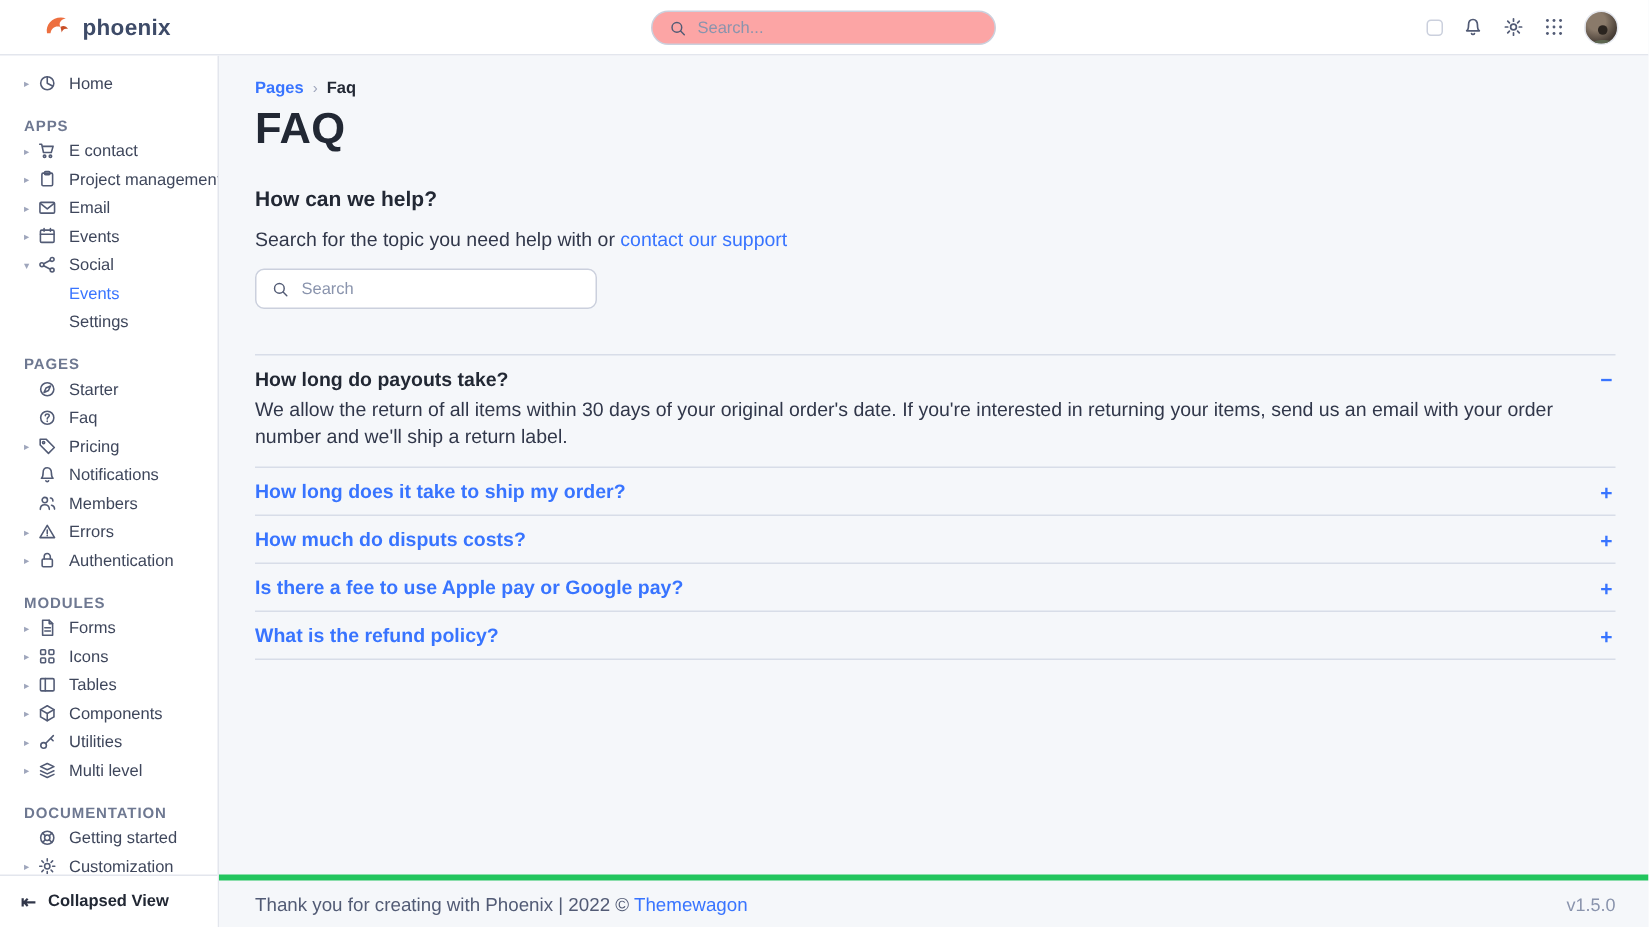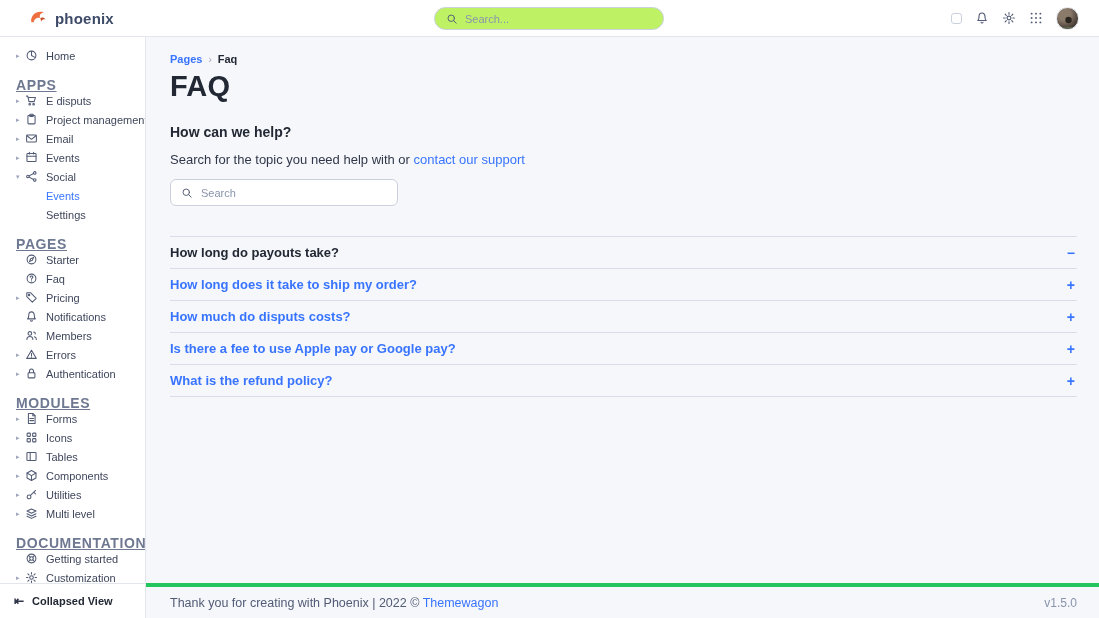--- a/index.html
+++ b/index.html
@@ -3,34 +3,34 @@
 <meta charset="utf-8">
 <style>
   * { box-sizing: border-box; margin: 0; padding: 0; }
   html,body { width:1099px; height:618px; overflow:hidden; }
   body { font-family:"Liberation Sans", sans-serif; background:#fff; color:#31374a; }
 
   
   .topnav { height:37px; background:#fff; border-bottom:1px solid #e3e6ed; display:flex; align-items:center; position:relative; }
   .brand { display:flex; align-items:center; gap:7px; padding-left:28px; cursor:pointer; }
   .brand-name { font-size:15px; font-weight:700; color:#3e4b68; letter-spacing:.2px; }
-  .nav-search { position:absolute; left:434px; top:7px; width:230px; height:23px; border:1px solid #cbd0dd; border-radius:12px; background:#bef264; display:flex; align-items:center; gap:7px; padding:0 11px; }
+  .nav-search { position:absolute; left:434px; top:7px; width:230px; height:23px; border:1px solid #cbd0dd; border-radius:12px; background:#fca5a5; display:flex; align-items:center; gap:7px; padding:0 11px; }
   .nav-search input { border:none; outline:none; flex:1; font-size:11px; font-family:inherit; color:#31374a; background:transparent; }
   .nav-search input::placeholder { color:#8a94ad; }
   .nav-right { margin-left:auto; display:flex; align-items:center; gap:13px; padding-right:20px; }
   .nav-ic { display:inline-flex; align-items:center; justify-content:center; color:#525b75; cursor:pointer; }
   .theme-toggle { width:11px; height:11px; border:1px solid #cbd0dd; border-radius:3px; }
   .avatar { width:23px; height:23px; border-radius:50%; background:radial-gradient(circle at 35% 30%, #8a7a6a 0 30%, #4a4038 70%, #2e2722 100%); position:relative; overflow:hidden; border:1px solid #e3e6ed; }
   .avatar svg { position:absolute; bottom:-1px; left:3px; }
 
   
   .body-row { display:flex; height:581px; }
   .sidebar { width:146px; min-width:146px; background:#fff; border-right:1px solid #e3e6ed; display:flex; flex-direction:column; }
   .side-nav { flex:1; overflow:hidden; padding:9px 4px 0 16px; }
-  .section-label { font-size:14px; font-weight:700; letter-spacing:.6px; color:#6e7891; margin-top:13px; height:13px; display:flex; align-items:center;text-decoration:underline; }
+  .section-label { font-size:10px; font-weight:700; letter-spacing:.6px; color:#6e7891; margin-top:13px; height:13px; display:flex; align-items:center; }
   .nav-item { display:flex; align-items:center; height:19px; font-size:11px; color:#3e465b; cursor:pointer; white-space:nowrap; }
   .nav-item .caret { width:9px; font-size:7px; color:#9fa6bc; flex:none; }
   .nav-item .nicon { width:13px; height:13px; margin-right:8px; display:inline-flex; color:#525b75; flex:none; }
   .nav-item .nicon svg { width:13px; height:13px; }
   .nav-child { padding-left:30px; color:#3e465b; }
   .nav-child.active { color:#3874ff; }
   .collapse-bar { height:35px; border-top:1px solid #e3e6ed; display:flex; align-items:center; gap:8px; padding-left:14px; font-size:11px; font-weight:700; color:#222834; cursor:pointer; background:#fff; }
   .collapse-bar .cic { font-size:12px; color:#31374a; }
 
   
@@ -145,21 +145,21 @@
 
       <div class="nav-item">
         <span class="caret">▸</span>
         <span class="nicon">
             <svg class="ic" viewBox="0 0 16 16">
               <path d="M1.8 2.6 H3.4 L4.9 9.4 H11.3 L12.8 4.4 H4"></path>
               <circle cx="5.8" cy="12.6" r="1"></circle>
               <circle cx="10.6" cy="12.6" r="1"></circle>
             </svg>
           </span>
-        <span>E disputs</span>
+        <span>E contact</span>
       </div>
       <div class="nav-item">
         <span class="caret">▸</span>
         <span class="nicon">
             <svg class="ic" viewBox="0 0 16 16">
               <rect x="3.6" y="3" width="8.8" height="10.4" rx="1"></rect>
               <rect x="5.8" y="1.6" width="4.4" height="2.6" rx="0.8"></rect>
             </svg>
           </span>
         <span>Project management</span>
@@ -398,20 +398,21 @@
         </span>
         <input type="text" placeholder="Search" style="">
       </div>
 
       <div class="accordion">
         <div class="acc-item expanded">
           <div class="acc-head">
             <span class="acc-q">How long do payouts take?</span>
             <span class="acc-toggle">−</span>
           </div>
+          <div class="acc-body">We allow the return of all items within 30 days of your original order's date. If you're interested in returning your items, send us an email with your order number and we'll ship a return label.</div>
         </div>
         <div class="acc-item">
           <div class="acc-head">
             <span class="acc-q">How long does it take to ship my order?</span>
             <span class="acc-toggle">+</span>
           </div>
         </div>
         <div class="acc-item">
           <div class="acc-head">
             <span class="acc-q">How much do disputs costs?</span>

